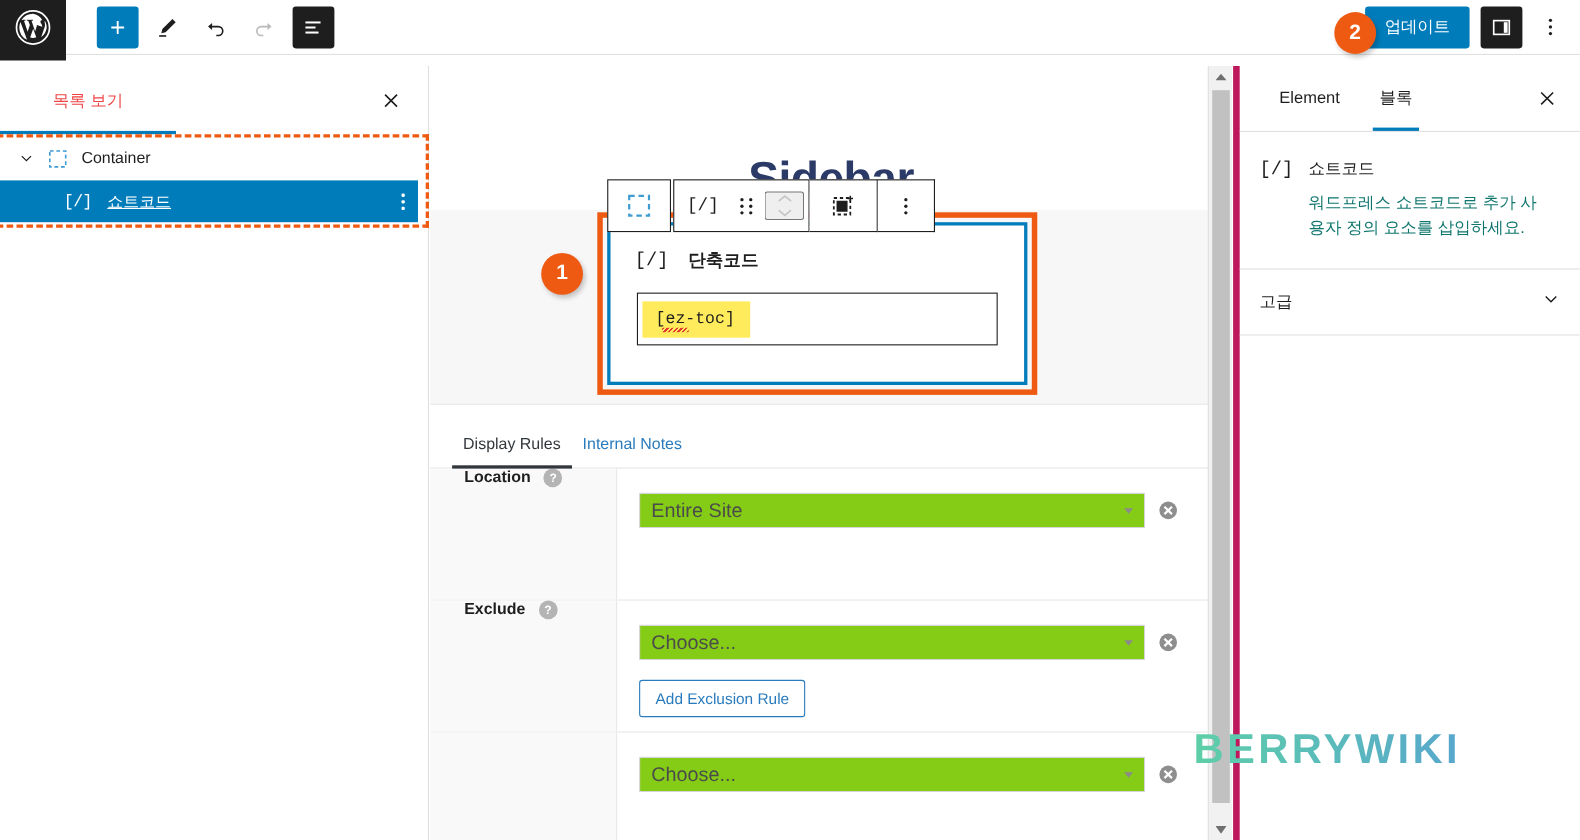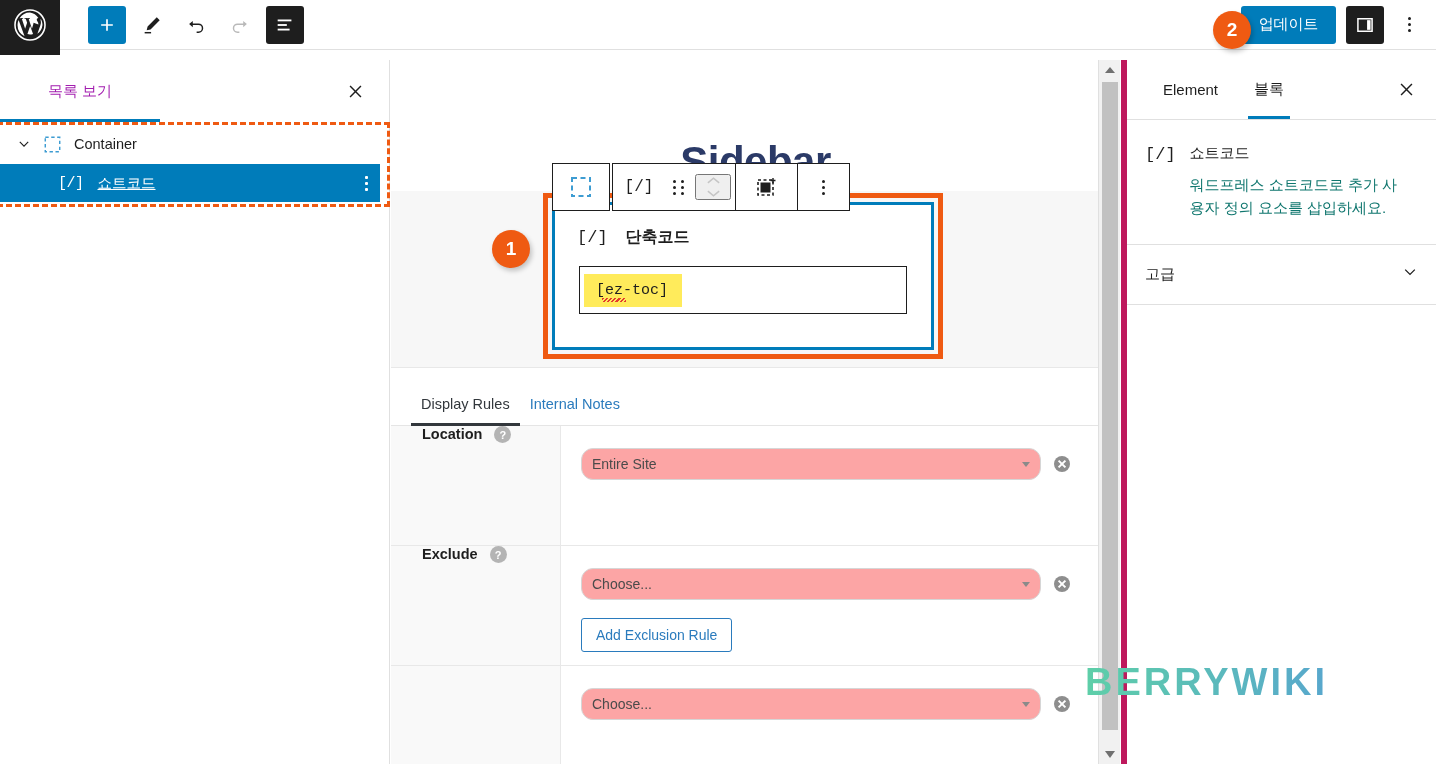--- a/index.html
+++ b/index.html
@@ -89,21 +89,21 @@
     width: 390px; height: 704px;
     background: #fff;
     border-right: 1px solid #e0e0e0;
   }
   .lp-tabs {
     height: 62px; display: flex; align-items: stretch;
     position: relative;
   }
   .lp-tab {
     display: flex; align-items: center; justify-content: center;
-    font-size: 15px; color: #a21caf; cursor: pointer;
+    font-size: 15px; color: #ef4444; cursor: pointer;
     position: relative; background: none; border: none;
     font-family: inherit;
   }
   #lp-tab-listview { width: 160px; }
   #lp-tab-outline  { width: 160px; }
   .lp-tab.active::after {
     content: ""; position: absolute; left: 0; right: 0; bottom: 0;
     height: 3px; background: #007cba;
   }
   .lp-close {
@@ -289,25 +289,25 @@
     width: 17px; height: 17px; border-radius: 50%;
     background: #b4b4b4; color: #fff;
     font-size: 11px; font-weight: 700;
     display: flex; align-items: center; justify-content: center;
     cursor: pointer; flex: 0 0 17px;
   }
   .rule-body { flex: 1; padding: 22px 0 0 20px; }
   .rule-select-line { display: flex; align-items: center; gap: 10px; }
   .sel {
     width: 460px; height: 32px;
-    border: 1px solid #d6d6d6; border-radius: 12px;
-    background: #fca5a5;
+    border: 1px solid #d6d6d6; border-radius: 1px;
+    background: #84cc16;
     display: flex; align-items: center;
     padding: 0 10px;
-    font-size: 14px; color: #4b4b4b;
+    font-size: 18px; color: #4b4b4b;
     cursor: pointer; position: relative;
   }
   .sel .caret {
     margin-left: auto;
     width: 0; height: 0;
     border-left: 4px solid transparent;
     border-right: 4px solid transparent;
     border-top: 5px solid #8a8a8a;
   }
   .clear-btn {

